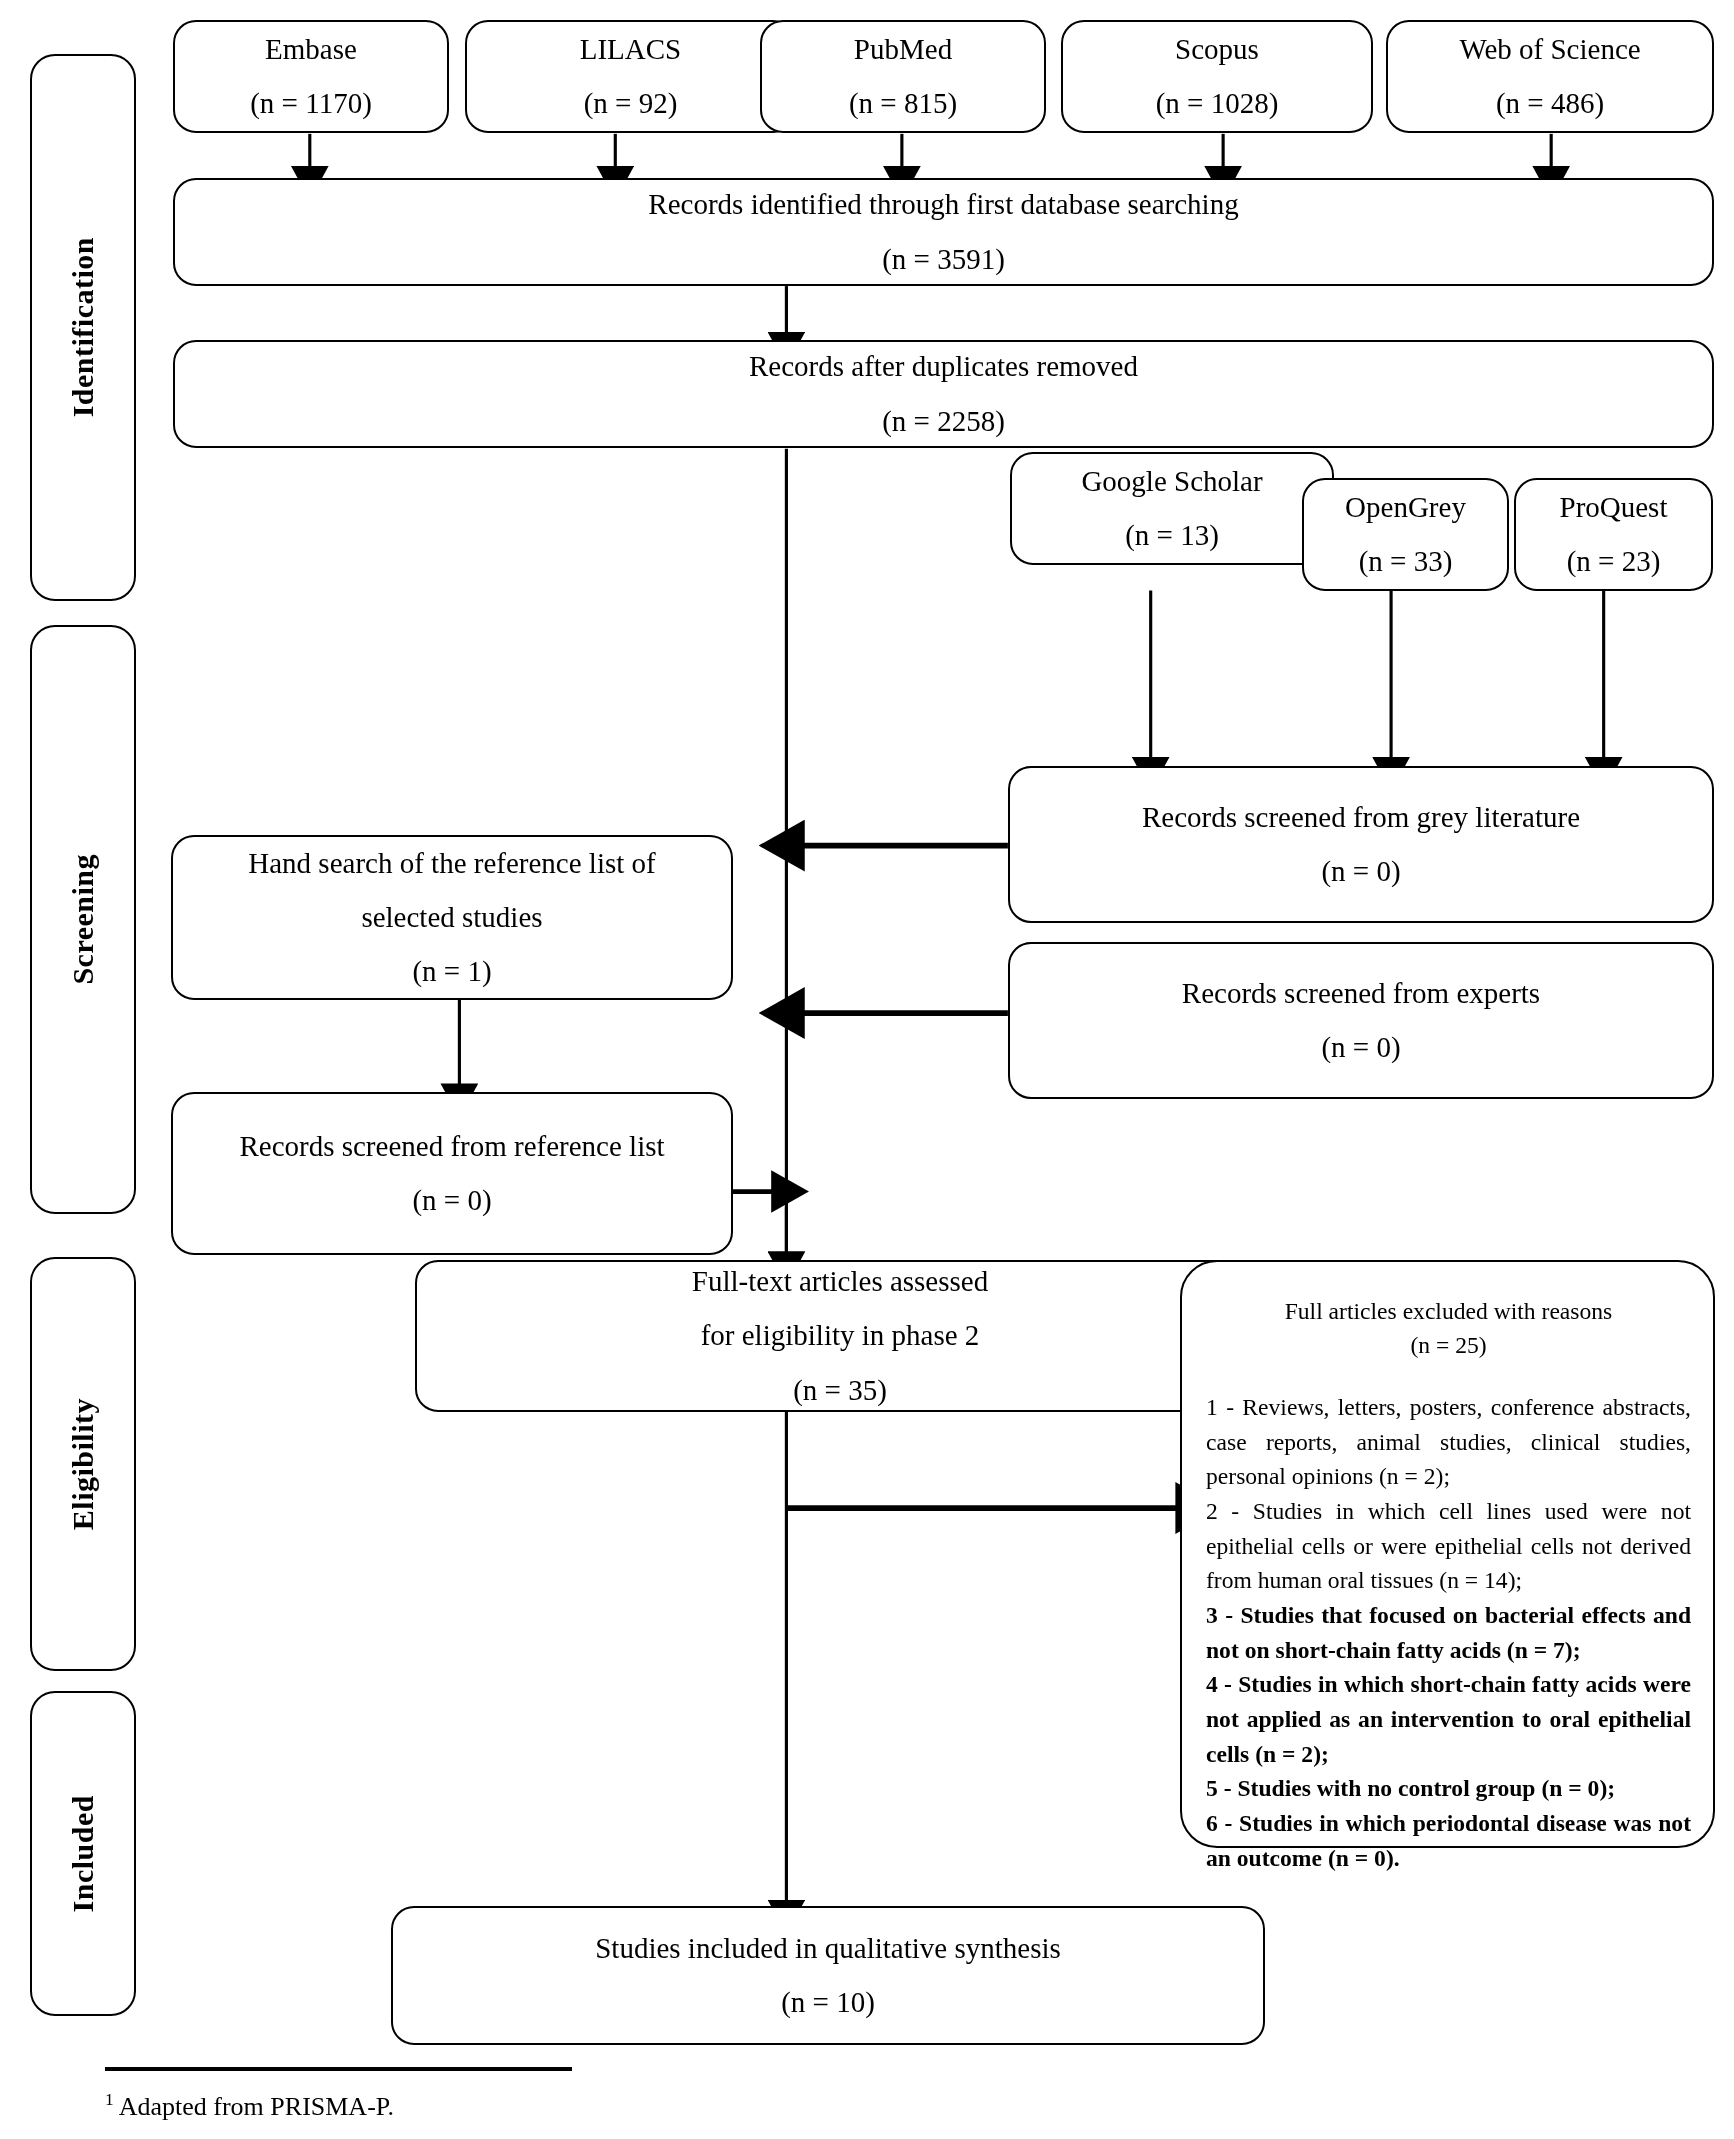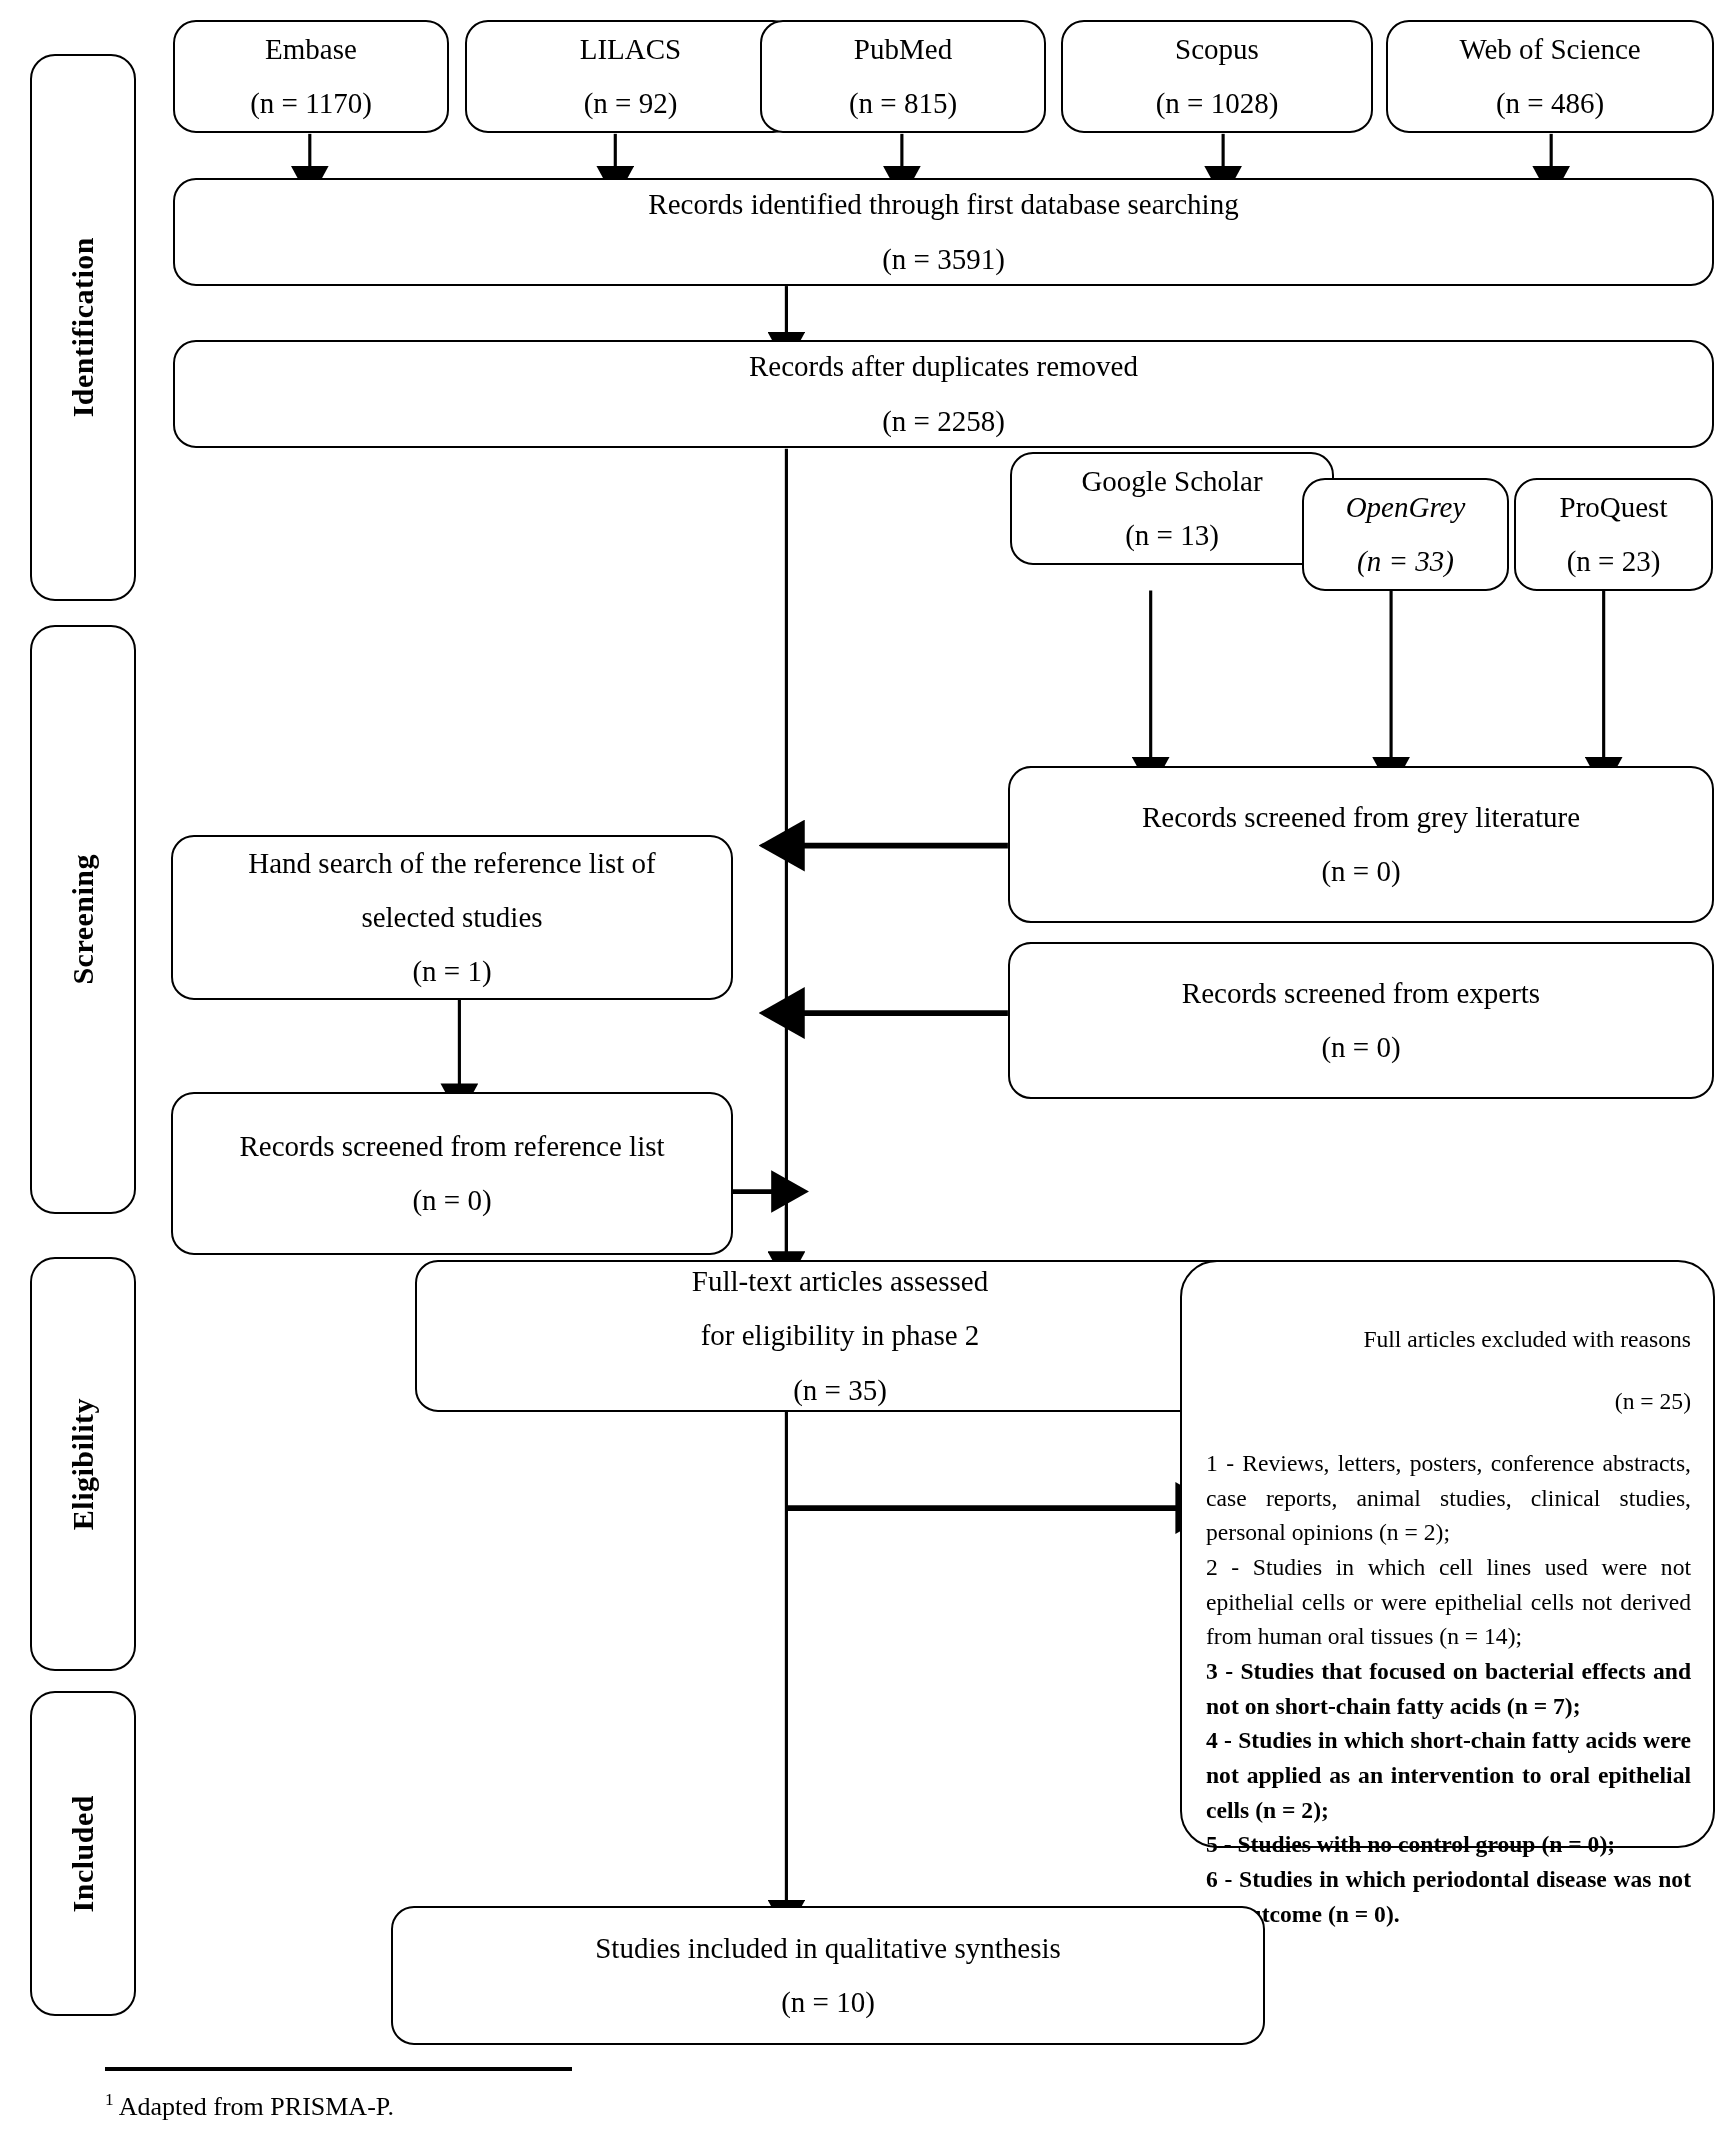--- a/index.html
+++ b/index.html
@@ -54,21 +54,21 @@
     box-sizing:border-box;
     border:2.6px solid #000000;
     border-radius:37px;
     background:#ffffff;
     padding:31.5px 22px 21px 24px;
     font-size:23.6px;
     line-height:1.47;
     text-align:justify;
     text-justify:inter-word;
   }
-  .excl .hd{display:block;text-align:right;margin-top:28px;}
+  .excl .hd{display:block;text-align:center;}
   .excl .gap{display:block;height:27px;}
   .excl .reason{display:block;margin:0;}
   .excl .reason.last-line{text-align-last:left;font-weight:bold;}
   svg.wires{
     position:absolute;
     left:0;top:0;
     width:1735px;height:2140px;
     pointer-events:none;
   }
   .footrule{
@@ -167,21 +167,21 @@
 
   <div class="box" style="left:173px; top:340px; width:1541px; height:108px;">
     <span class="ln">Records after duplicates removed</span>
     <span class="ln">(n = 2258)</span>
   </div>
 
   <div class="box" style="left:1010px; top:452px; width:324px; height:113px;">
     <span class="ln">Google Scholar</span>
     <span class="ln">(n = 13)</span>
   </div>
-  <div class="box" style="left:1302px; top:478px; width:207px; height:113px;font-style:italic;">
+  <div class="box" style="left:1302px; top:478px; width:207px; height:113px;">
     <span class="ln">OpenGrey</span>
     <span class="ln">(n = 33)</span>
   </div>
   <div class="box" style="left:1514px; top:478px; width:199px; height:113px;">
     <span class="ln">ProQuest</span>
     <span class="ln">(n = 23)</span>
   </div>
 
   <div class="box" style="left:1008px; top:766px; width:706px; height:157px;">
     <span class="ln">Records screened from grey literature</span>

